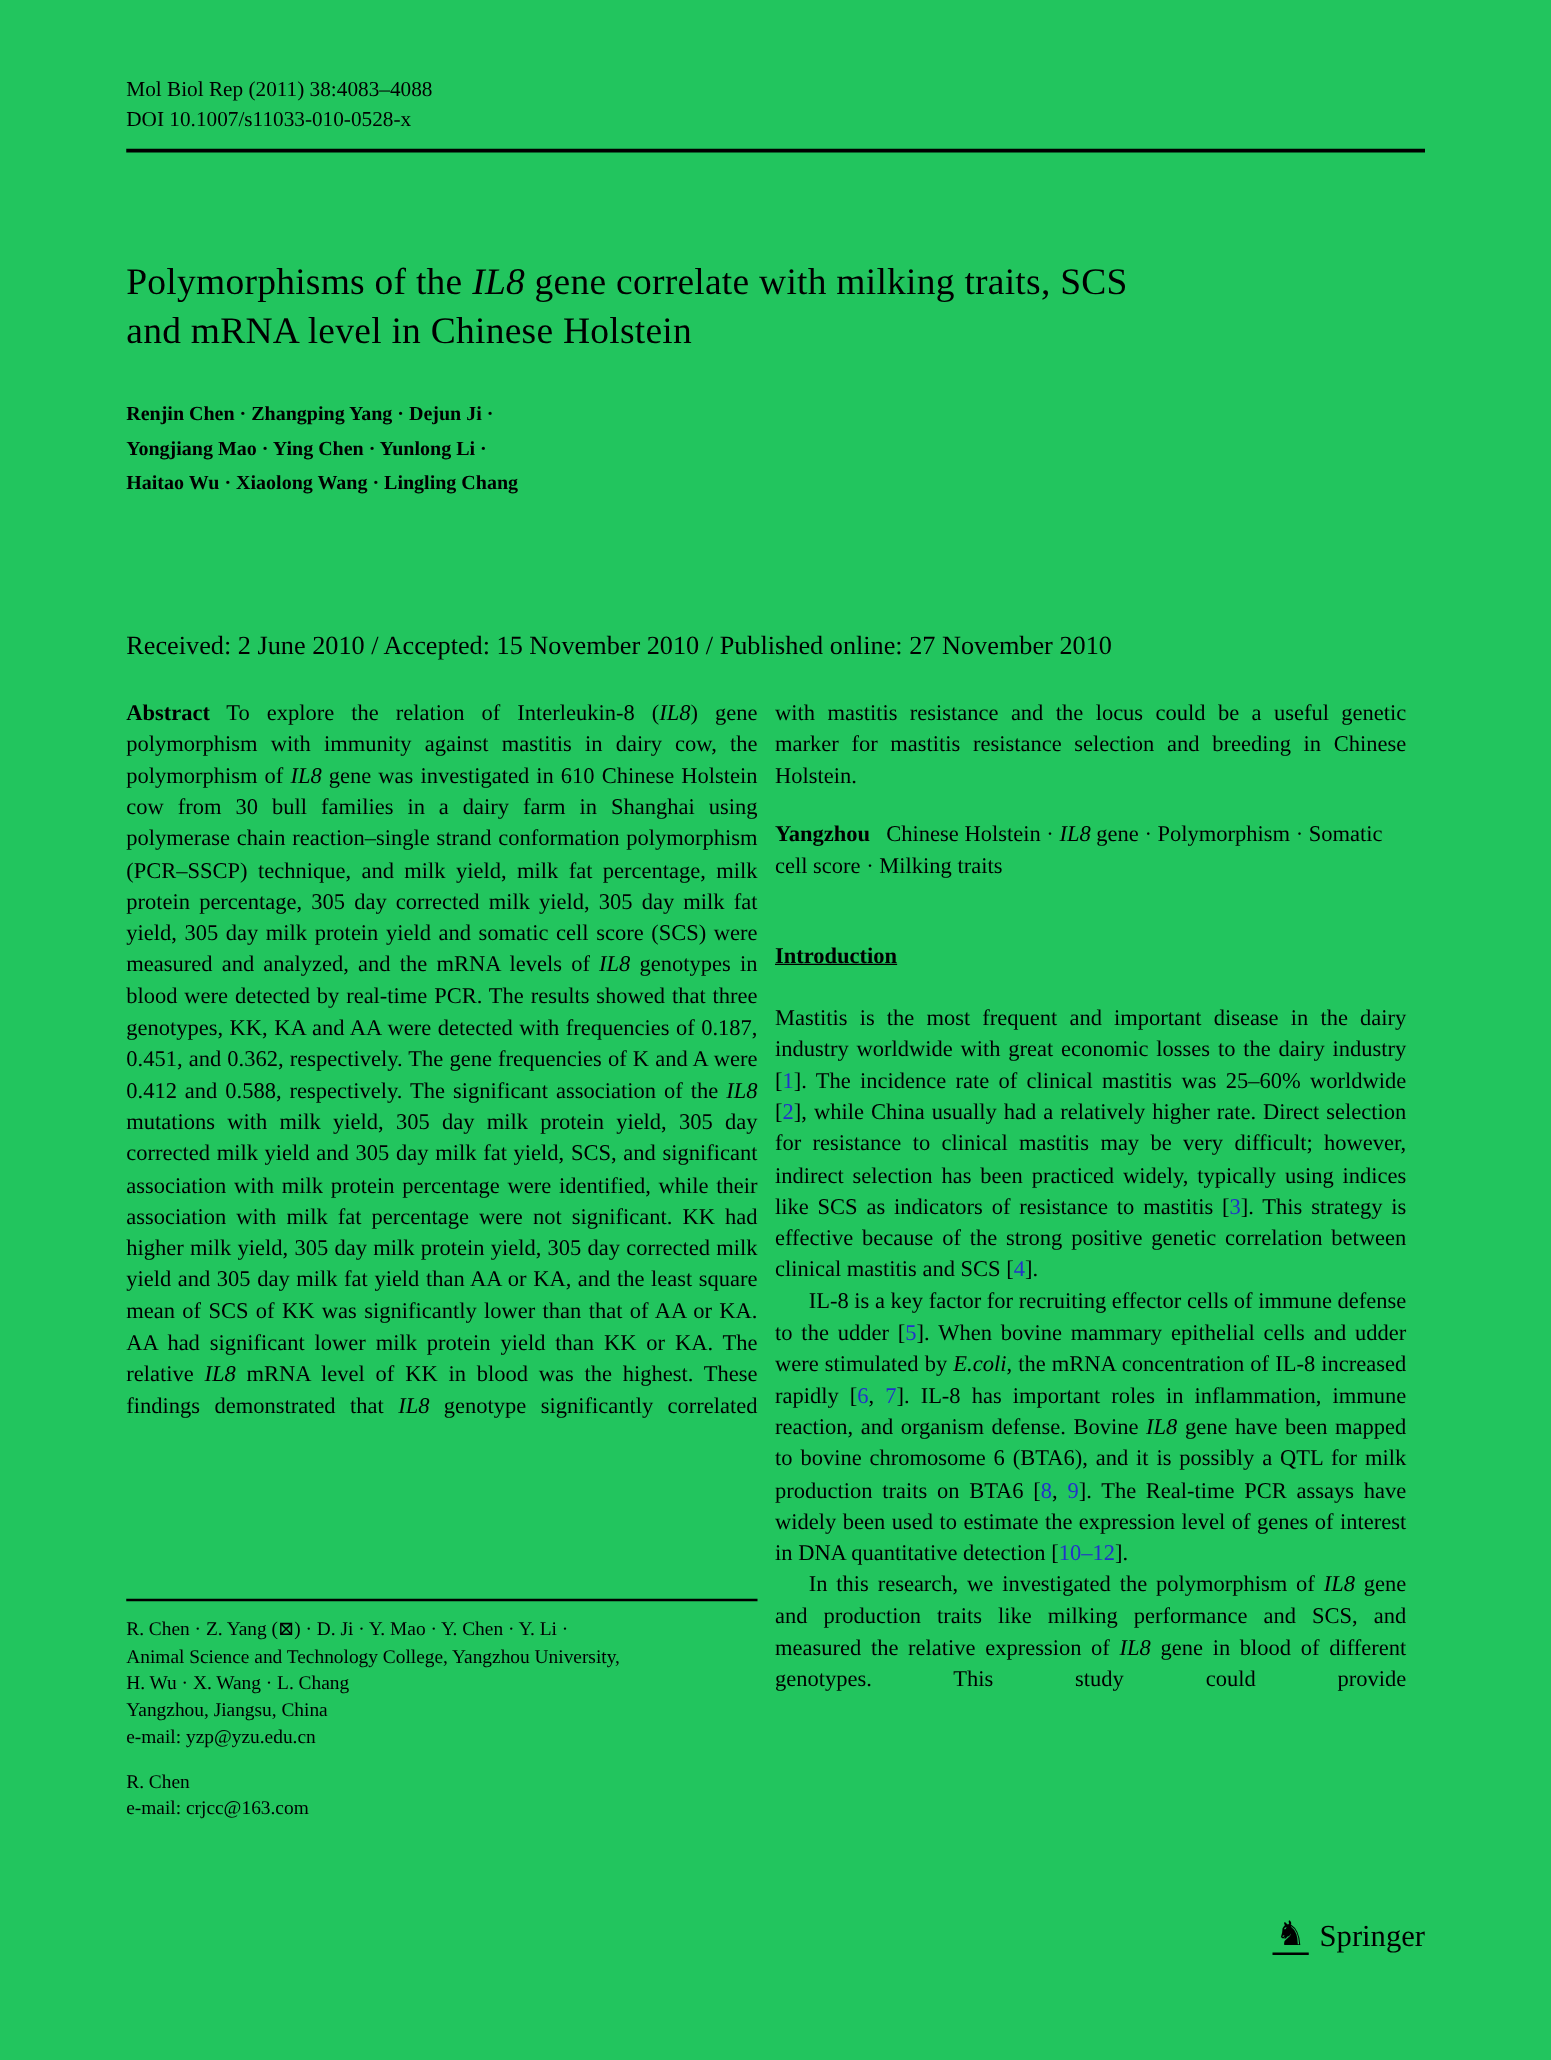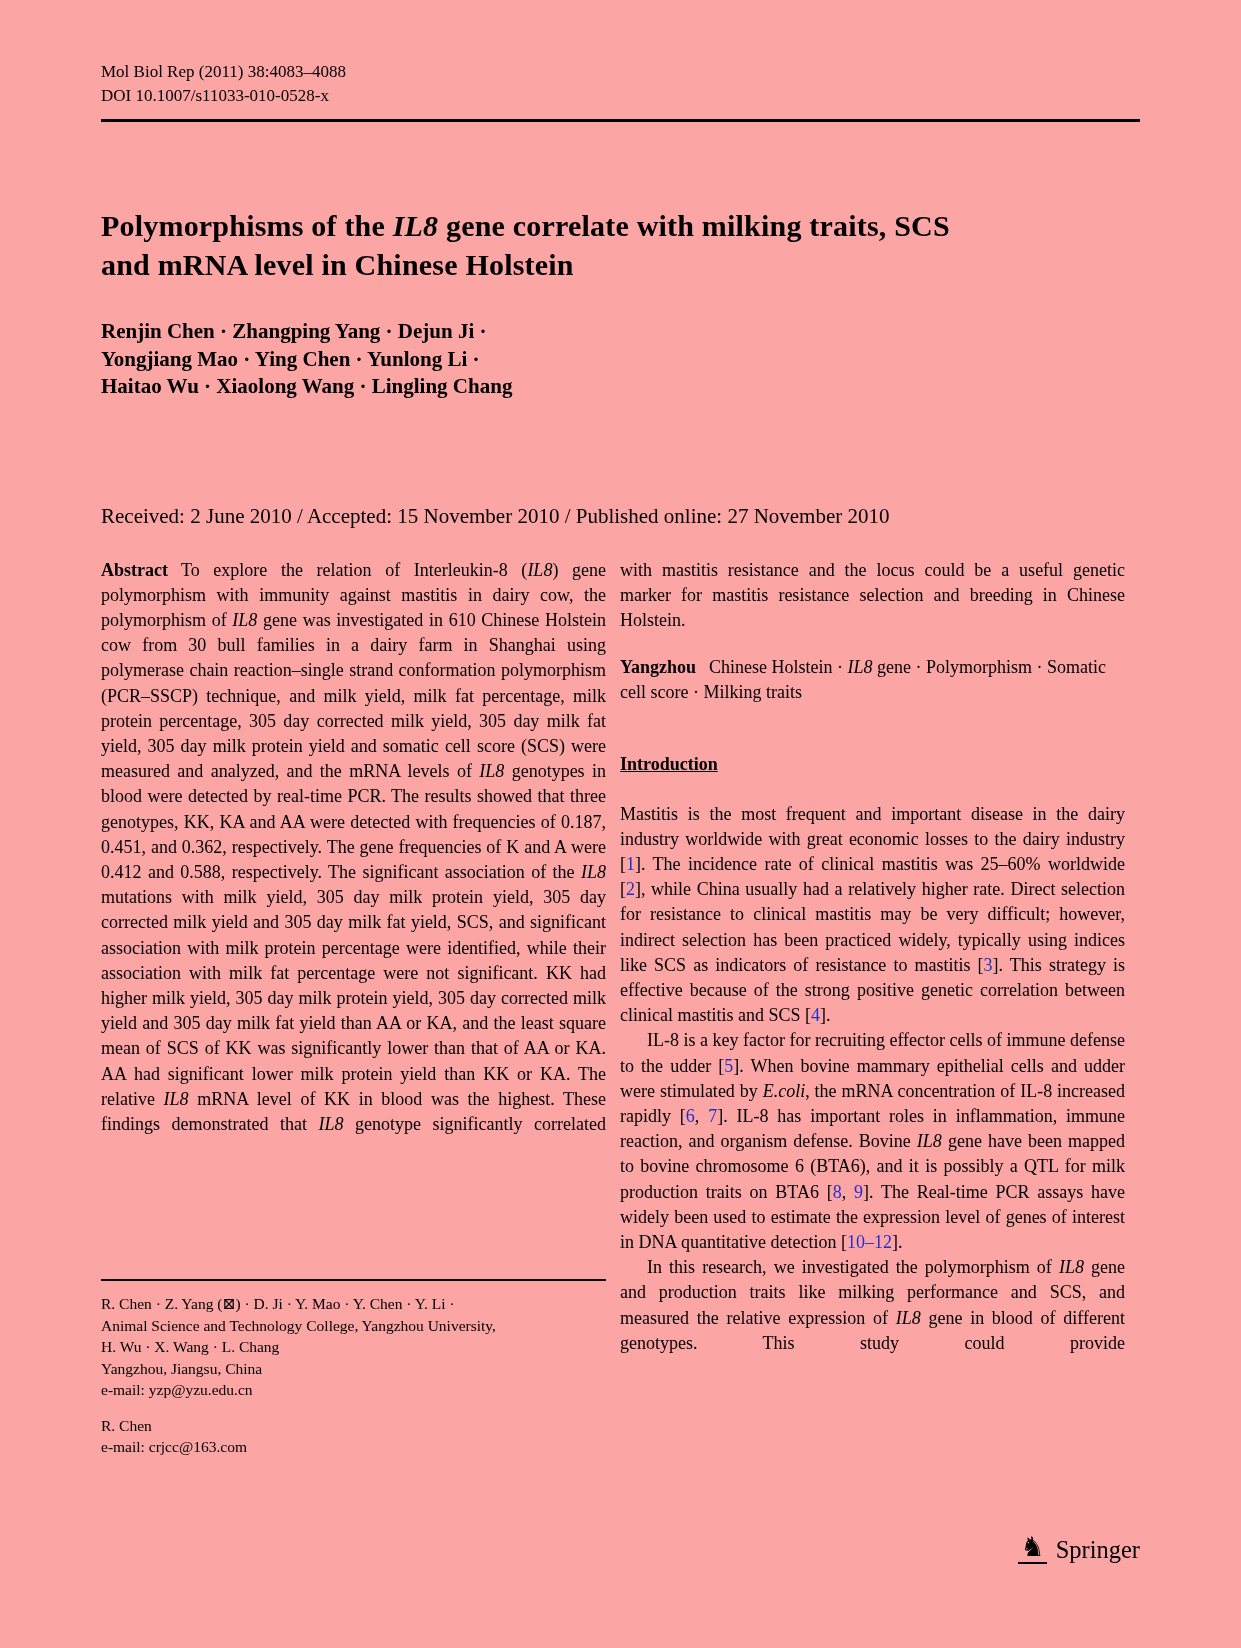--- a/index.html
+++ b/index.html
@@ -1,28 +1,28 @@
 <!DOCTYPE html>
 <html><head>
 <meta charset="utf-8">
 <style>
   html,body{margin:0;padding:0;background:#e8e8e8;}
   .page{
     position:relative;
     width:1241px;height:1648px;
     margin:0 auto;
-    background:#fca5a5;
+    background:#22c55e;
     color:#000;
     font-family:"Liberation Serif","DejaVu Serif",serif;
   }
   .content{position:absolute;left:101px;top:60px;width:1039px;}
   .jheader{font-size:17px;line-height:24px;}
   .rule{height:3px;background:#000;margin-top:11px;}
-  .title{margin-top:84px;font-size:30px;font-weight:bold;line-height:39px;letter-spacing:.2px;}
-  .authors{margin-top:34px;font-size:21px;font-weight:bold;line-height:27.5px;}
+  .title{margin-top:84px;font-size:30px;font-weight:normal;line-height:39px;letter-spacing:.2px;}
+  .authors{margin-top:34px;font-size:16px;font-weight:bold;line-height:27.5px;}
   .dates{margin-top:104px;font-size:21px;line-height:22px;}
   .columns{display:flex;gap:14px;margin-top:31px;min-height:900px;align-items:stretch;}
   .col{width:505px;font-size:18px;line-height:25.2px;}
   .col p{margin:0;}
   .leftcol{display:flex;flex-direction:column;}
   .just{text-align:justify;}
   .justlast{text-align-last:justify;}
   .indent{text-indent:27px;}
   .kw{margin-top:22px !important;}
   .intro-h{margin:46px 0 26px 0;font-size:18px;font-weight:bold;line-height:24px;text-decoration:underline;}

